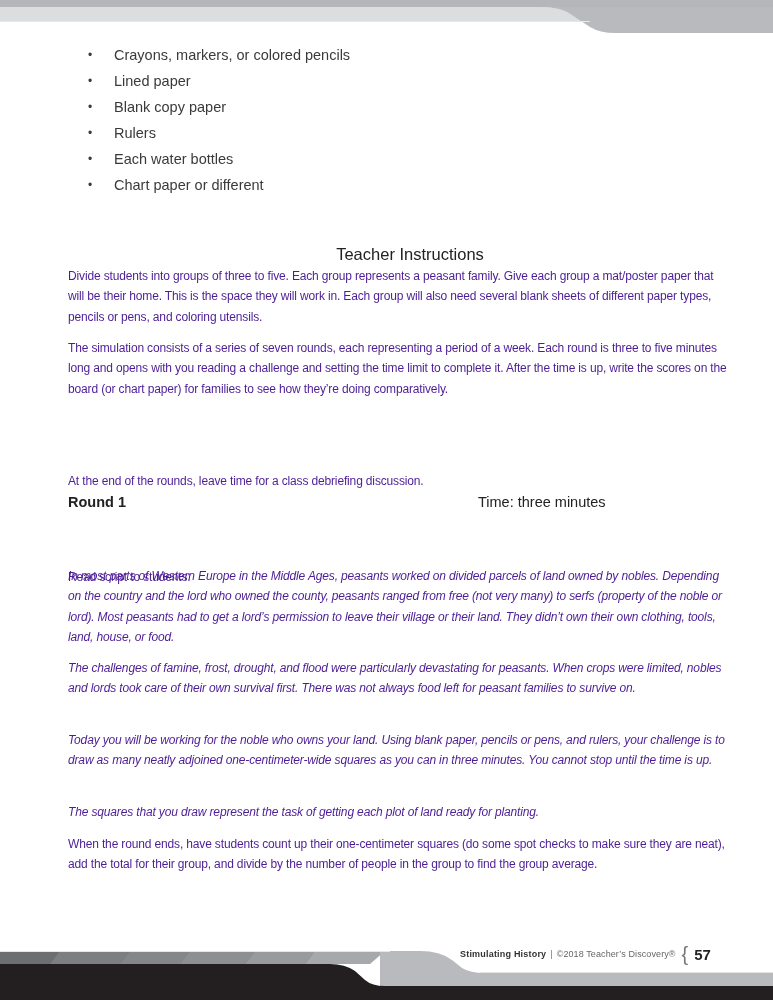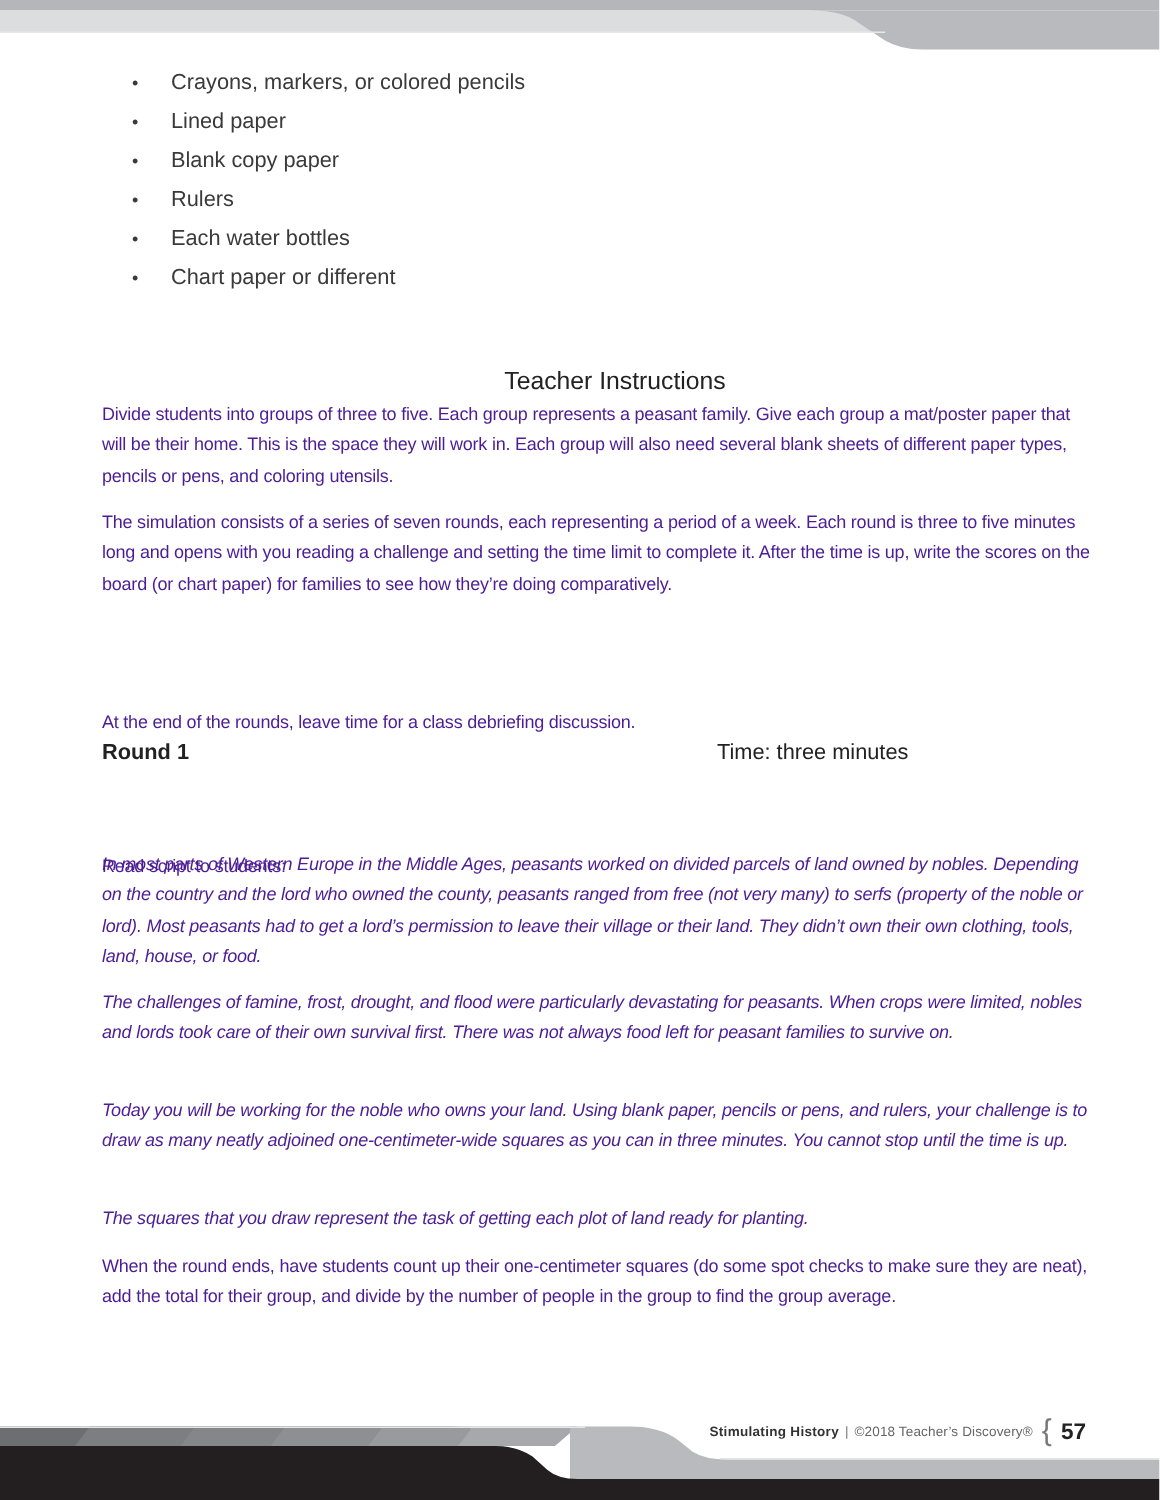--- a/index.html
+++ b/index.html
@@ -87,21 +87,21 @@
       font-weight: bold;
     }
     .round-row .round-time {
       position: absolute;
       left: 410px;
       top: 0;
     }
     .footer {
       position: absolute;
       top: 944px;
-      left: 473px;
+      left: 460px;
       font-size: 9px;
       color: #555;
       white-space: nowrap;
       display: flex;
       align-items: center;
     }
     .footer .book { font-weight: bold; color: #333; letter-spacing: 0.2px; }
     .footer .sep { margin: 0 4px; color: #777; }
     .footer .copy { color: #666; letter-spacing: 0.1px; }
     .footer .brace { font-size: 20px; color: #777; margin: 0 6px 0 6px; font-weight: 300; line-height: 1; }

